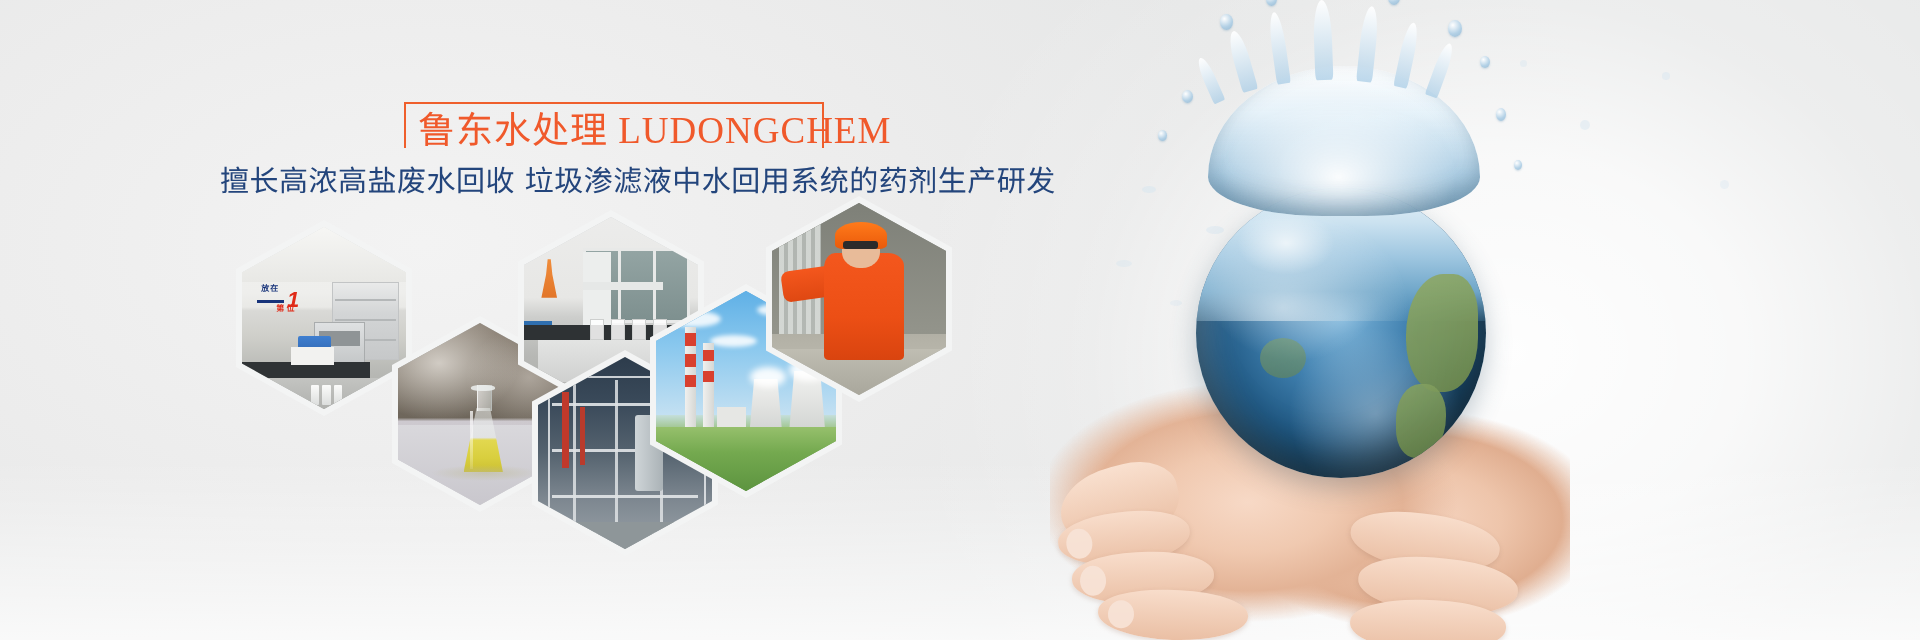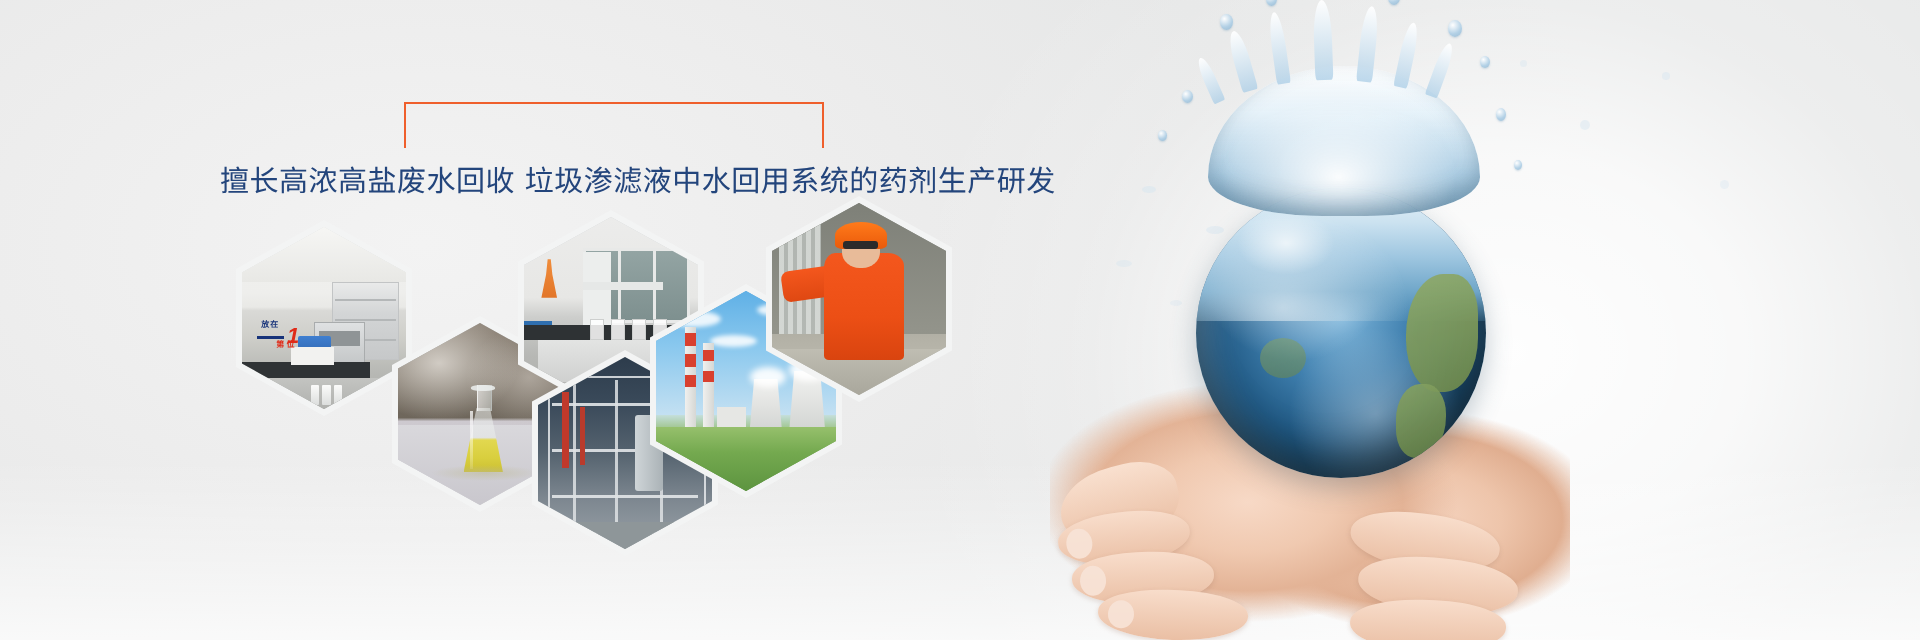--- a/index.html
+++ b/index.html
@@ -72,21 +72,21 @@
   }
   .lab-ceiling{position:absolute;left:0;top:0;width:100%;height:30%;background:linear-gradient(180deg,#f6f6f4,#e8e8e5);}
   .lab-cabinet{position:absolute;right:4%;top:30%;width:40%;height:42%;background:linear-gradient(180deg,#e9eaea 0%,#d3d5d6 40%,#c6c8c9 100%);border:1px solid #c2c4c5;}
   .lab-cabinet .shelf{position:absolute;left:4%;right:4%;height:2px;background:#b4b7b8;}
   .lab-machine{position:absolute;left:44%;top:52%;width:30%;height:32%;background:linear-gradient(180deg,#dfe1e2,#b9bcbd);border:1px solid #a9acad;}
   .lab-machine .panel{position:absolute;left:8%;top:14%;width:84%;height:26%;background:#8f9496;}
   .lab-bench{position:absolute;left:0;top:74%;width:78%;height:9%;background:#2f3335;}
   .lab-floor{position:absolute;left:0;top:83%;width:100%;height:17%;background:linear-gradient(180deg,#c3c4c1,#b0b1ae);}
   .lab-blue-box{position:absolute;left:34%;top:60%;width:20%;height:14%;background:linear-gradient(180deg,#3f7fd0,#2c5fa6);border-radius:2px;}
   .lab-white-box{position:absolute;left:30%;top:66%;width:26%;height:10%;background:#f2f2f0;}
-  .slogan{position:absolute;left:9%;top:30%;width:46%;height:24%;margin-top:36px;}
+  .slogan{position:absolute;left:9%;top:30%;width:46%;height:24%;}
   .slogan .s-top{position:absolute;left:6%;top:0;font-size:8px;color:#17337a;font-weight:bold;letter-spacing:1px;}
   .slogan .s-arrow{position:absolute;left:0;top:42%;width:36%;height:3px;background:#17337a;}
   .slogan .s-big{position:absolute;left:40%;top:16%;font-size:22px;color:#e02b18;font-weight:bold;font-style:italic;line-height:22px;}
   .slogan .s-sm{position:absolute;left:26%;top:46%;font-size:8px;color:#e02b18;font-weight:bold;}
   .lab-jug{position:absolute;bottom:2%;width:5%;height:11%;background:linear-gradient(180deg,#fbfbfa,#dcdedd);border-radius:1px;}
 
   
   #hex-flask .hex-inner{background:linear-gradient(180deg,#8a8074 0%,#7b7266 30%,#6e665b 52%,#cdc9cf 54%,#d8d6da 100%);}
   #hex-flask .blur-bg{position:absolute;inset:0;background:
      radial-gradient(ellipse 70% 45% at 25% 22%, rgba(236,232,226,.75), rgba(236,232,226,0) 70%),
@@ -200,20 +200,21 @@
 
 <div id="banner">
 
   <div class="bg-right-wash"></div>
   <div class="bg-bottom-wash"></div>
 
   <div id="title-block">
     <span class="bracket bracket-tl"></span>
     <span class="bracket bracket-top"></span>
     <span class="bracket bracket-tr"></span>
+    <div id="main-title">鲁东水处理 LUDONGCHEM</div>
   </div>
 
   <div id="subtitle">擅长高浓高盐废水回收  垃圾渗滤液中水回用系统的药剂生产研发</div>
 
   <div id="hex-cluster">
 
     <div class="hex-ring" style="left:0px;top:0px;width:176px;height:196px;"></div>
     <div class="hex" id="hex-lab-slogan" style="left:6px;top:7px;width:164px;height:182px;">
       <div class="hex-inner">
         <span class="lab-ceiling"></span>

